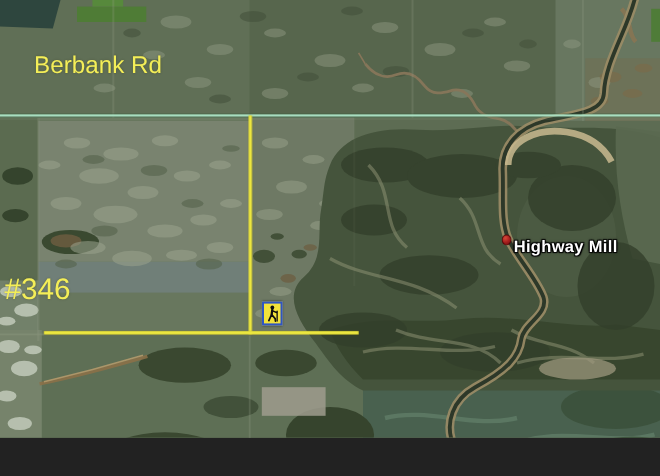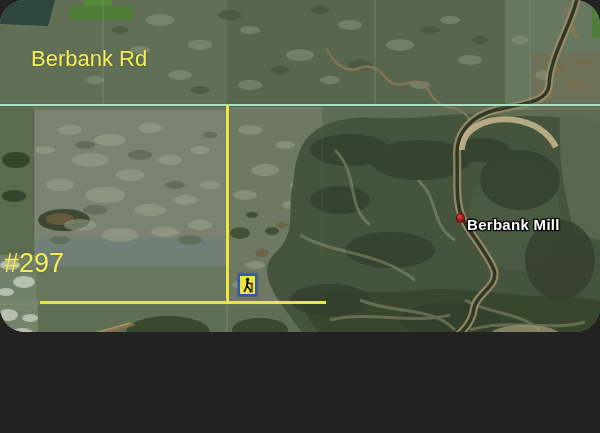--- a/index.html
+++ b/index.html
@@ -1,20 +1,19 @@
 <!DOCTYPE html>
 <html><head>
 <meta charset="utf-8">
 <style>
   html,body{margin:0;padding:0;background:#222;}
   .stage{
-    position:relative;width:600px;height:332px;overflow:hidden;
+    position:relative;width:600px;height:398px;overflow:hidden;
     font-family:"Liberation Sans",sans-serif;
     background:#5d6c53;
-    border-radius:25px;
   }
   .stage svg.terrain{position:absolute;left:0;top:0;display:block;}
   
   .road-line{
     position:absolute;left:0;top:104px;width:600px;height:2px;
     background:#abe2c4;
     box-shadow:0 1px 0 rgba(50,90,60,.35), 0 -1px 0 rgba(50,90,60,.25);
   }
   
   .yline{position:absolute;background:#ece73f;box-shadow:0 0 1px rgba(120,100,0,.6);}
@@ -263,28 +262,28 @@
       <line x1="0" y1="108" x2="600" y2="108" opacity=".5"></line>
     </g>
   </svg>
 
   <div class="road-line"></div>
 
   <div class="yline v"></div>
   <div class="yline h"></div>
 
   <div class="lbl berbank">Berbank Rd</div>
-  <div class="lbl parcel">#297</div>
+  <div class="lbl parcel">#346</div>
 
   <div class="hiker">
     <svg width="12" height="16" viewBox="0 0 14 18">
       <circle cx="6.5" cy="2.6" r="2" fill="#101010"></circle>
       <path d="M6.5,4.6 L5.8,10" stroke="#101010" stroke-width="2.4" stroke-linecap="round" fill="none"></path>
       <path d="M5.8,10 L2.8,16.5 M5.8,10 L9.5,14.5 L9.8,17" stroke="#101010" stroke-width="1.8" stroke-linecap="round" fill="none"></path>
       <path d="M6.8,6.2 L11,8" stroke="#101010" stroke-width="1.6" stroke-linecap="round" fill="none"></path>
       <line x1="11.6" y1="6.5" x2="11.6" y2="17" stroke="#101010" stroke-width="1.4" stroke-linecap="round"></line>
     </svg>
   </div>
 
   <div class="poi-dot"></div>
-  <div class="poi-label">Berbank Mill</div>
+  <div class="poi-label">Highway Mill</div>
 
 </div>
 
 </body></html>

